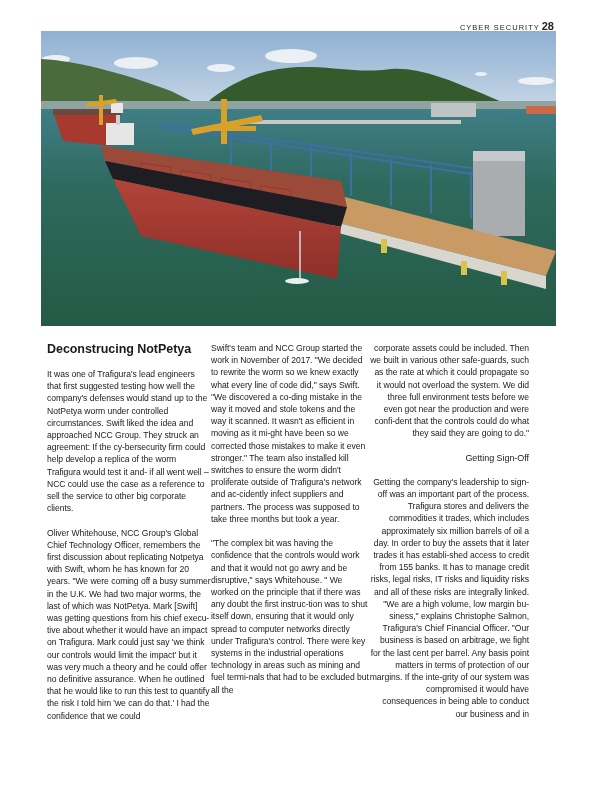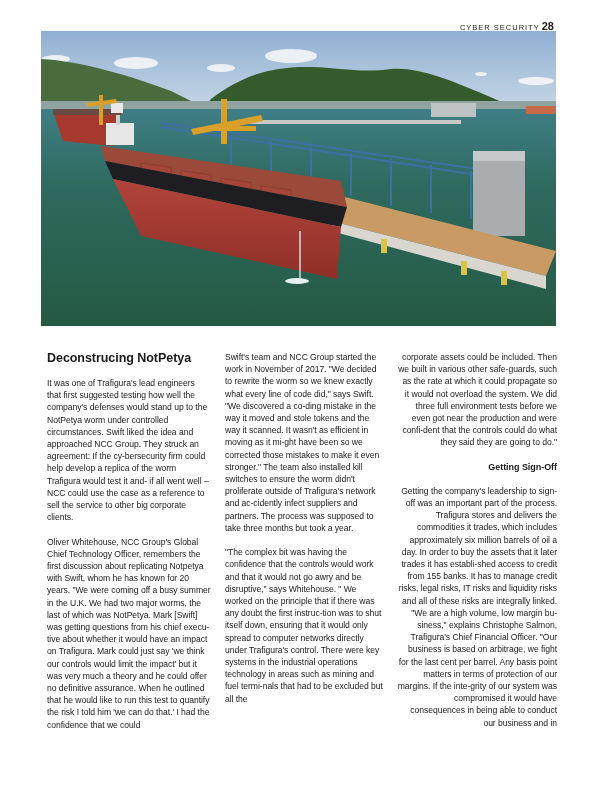--- a/index.html
+++ b/index.html
@@ -12,27 +12,27 @@
     font-size: 7.5px; letter-spacing: 1px; color: #222;
     display: flex; gap: 2px; align-items: flex-end;
   }
   .running-head .page-num { font-weight: bold; font-size: 11px; letter-spacing: 0; }
   .photo {
     position: absolute; left: 41px; top: 31px; width: 515px; height: 295px; overflow: hidden;
     background: #9fbcd6;
   }
   .photo svg { display: block; width: 100%; height: 100%; }
   .columns {
-    position: absolute; left: 47px; top: 351px; width: 510px;
-    display: flex; gap: 14px;
+    position: absolute; left: 47px; top: 342px; width: 510px;
+    display: flex; 
   }
   .col { width: 160px; font-size: 8.6px; line-height: 12.2px; letter-spacing: -0.05px; }
   .col p { margin: 0 0 12.2px 0; }
   .col h2 { margin: 0 0 12px 0; font-size: 12.5px; line-height: 14px; font-weight: bold; }
-  .col h3 { margin: 11px 0 12px 0; font-size: 9px; line-height: 12px; font-weight: bold; }
+  .col h3 { margin: 11px 0 12px 0; font-size: 9px; line-height: 12px; font-weight: normal; }
   .col1 { width: 164px; }
   .col2 { width: 158px; }
   .col3 { width: 160px; text-align: right; }
 </style>
 </head>
 <body>
 
 <div class="running-head">
   <span>CYBER SECURITY</span>
   <span class="page-num">28</span>

